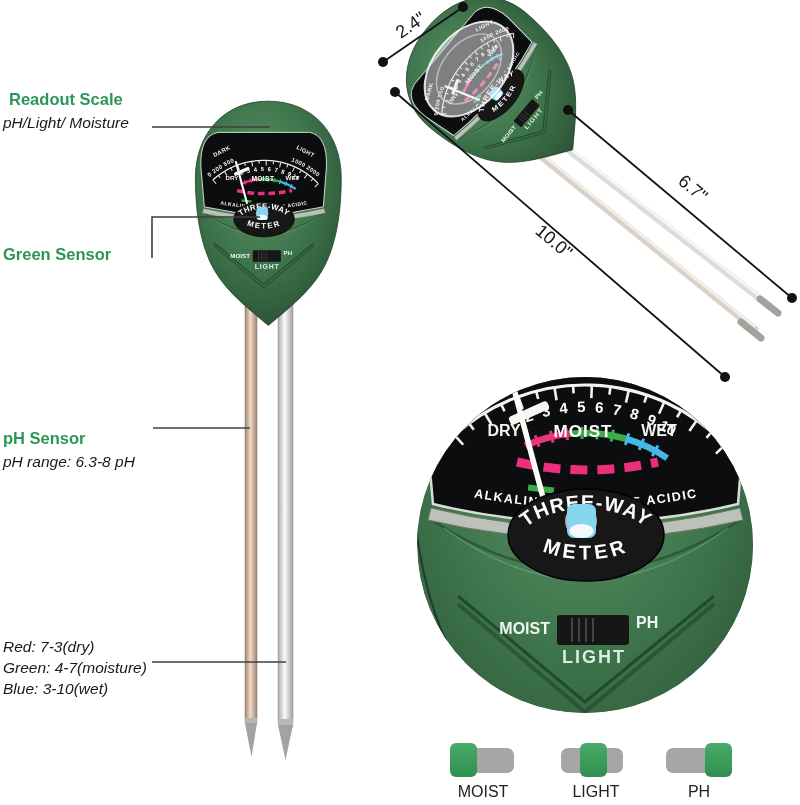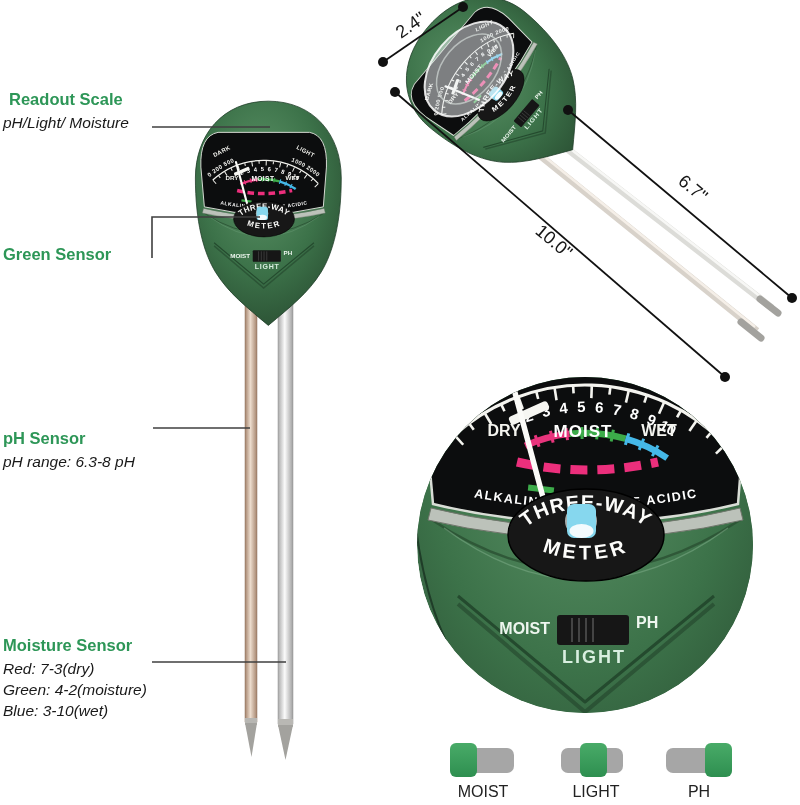--- a/index.html
+++ b/index.html
@@ -246,19 +246,18 @@
   <p>pH/Light/ Moisture</p>
 </div>
 <div class="ann" style="left:3px;top:245px;">
   <h3>Green Sensor</h3>
 </div>
 <div class="ann" style="left:3px;top:413px;margin-top:16px;">
   <h3>pH Sensor</h3>
   <p>pH range: 6.3-8 pH</p>
 </div>
 <div class="ann" style="left:3px;top:636px;">
-  <h3>Moisture Sensor</h3>
   <p>Red: 7-3(dry)</p>
-  <p>Green: 4-2(moisture)</p>
+  <p>Green: 4-7(moisture)</p>
   <p>Blue: 3-10(wet)</p>
 </div>
 
 </div>
 
 </body></html>

